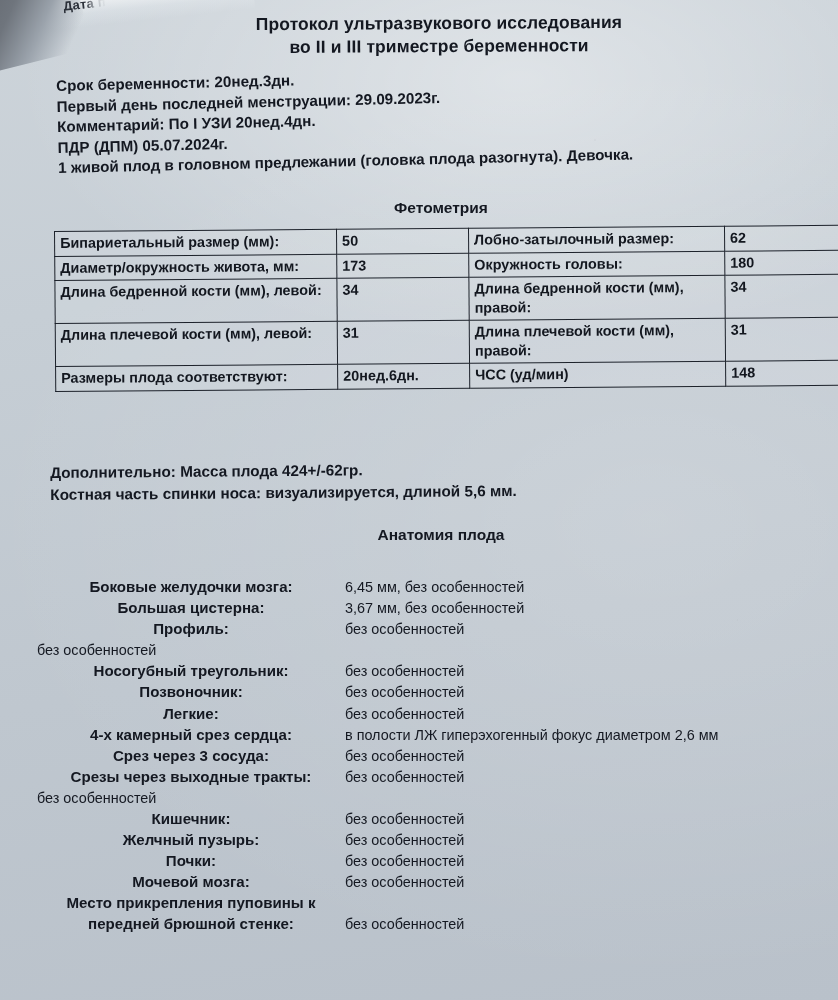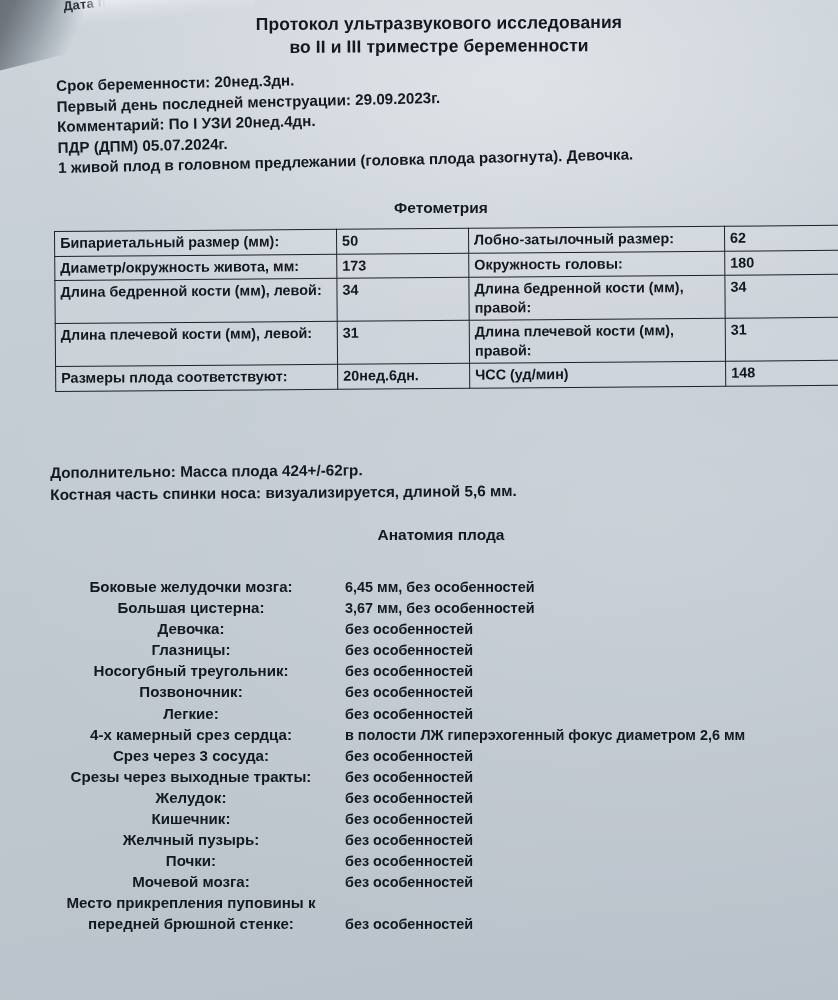--- a/index.html
+++ b/index.html
@@ -190,21 +190,21 @@
   .arow .alabel {
     width: 308px;
     flex: 0 0 308px;
     font-size: 15.1px;
     font-weight: 700;
     line-height: 21.1px;
     white-space: nowrap;
   }
   .arow .avalue {
     font-size: 14.4px;
-    font-weight: 700;
+    font-weight: 400;
     line-height: 21.1px;
     white-space: nowrap;
     padding-top: 1px;
   }
   
   .arow.wrap-row { height: 42px; align-items: flex-start; }
   .arow.wrap-row .alabel { line-height: 21px; white-space: normal; }
   .arow.wrap-row .avalue { padding-top: 22px; }
 </style>
 </head>
@@ -280,25 +280,24 @@
     <div class="anatomy">
       <div class="arow">
         <div class="alabel">Боковые желудочки мозга:</div>
         <div class="avalue">6,45 мм, без особенностей</div>
       </div>
       <div class="arow">
         <div class="alabel">Большая цистерна:</div>
         <div class="avalue">3,67 мм, без особенностей</div>
       </div>
       <div class="arow">
-        <div class="alabel">Девочка:</div>
-        <div class="avalue">без особенностей</div>
-      </div>
-      <div class="arow">
-        <div class="alabel">Глазницы:</div>
+        <div class="alabel">Профиль:</div>
+        <div class="avalue">без особенностей</div>
+      </div>
+      <div class="arow">
         <div class="avalue">без особенностей</div>
       </div>
       <div class="arow">
         <div class="alabel">Носогубный треугольник:</div>
         <div class="avalue">без особенностей</div>
       </div>
       <div class="arow">
         <div class="alabel">Позвоночник:</div>
         <div class="avalue">без особенностей</div>
       </div>
@@ -312,21 +311,20 @@
       </div>
       <div class="arow">
         <div class="alabel">Срез через 3 сосуда:</div>
         <div class="avalue">без особенностей</div>
       </div>
       <div class="arow">
         <div class="alabel">Срезы через выходные тракты:</div>
         <div class="avalue">без особенностей</div>
       </div>
       <div class="arow">
-        <div class="alabel">Желудок:</div>
         <div class="avalue">без особенностей</div>
       </div>
       <div class="arow">
         <div class="alabel">Кишечник:</div>
         <div class="avalue">без особенностей</div>
       </div>
       <div class="arow">
         <div class="alabel">Желчный пузырь:</div>
         <div class="avalue">без особенностей</div>
       </div>

